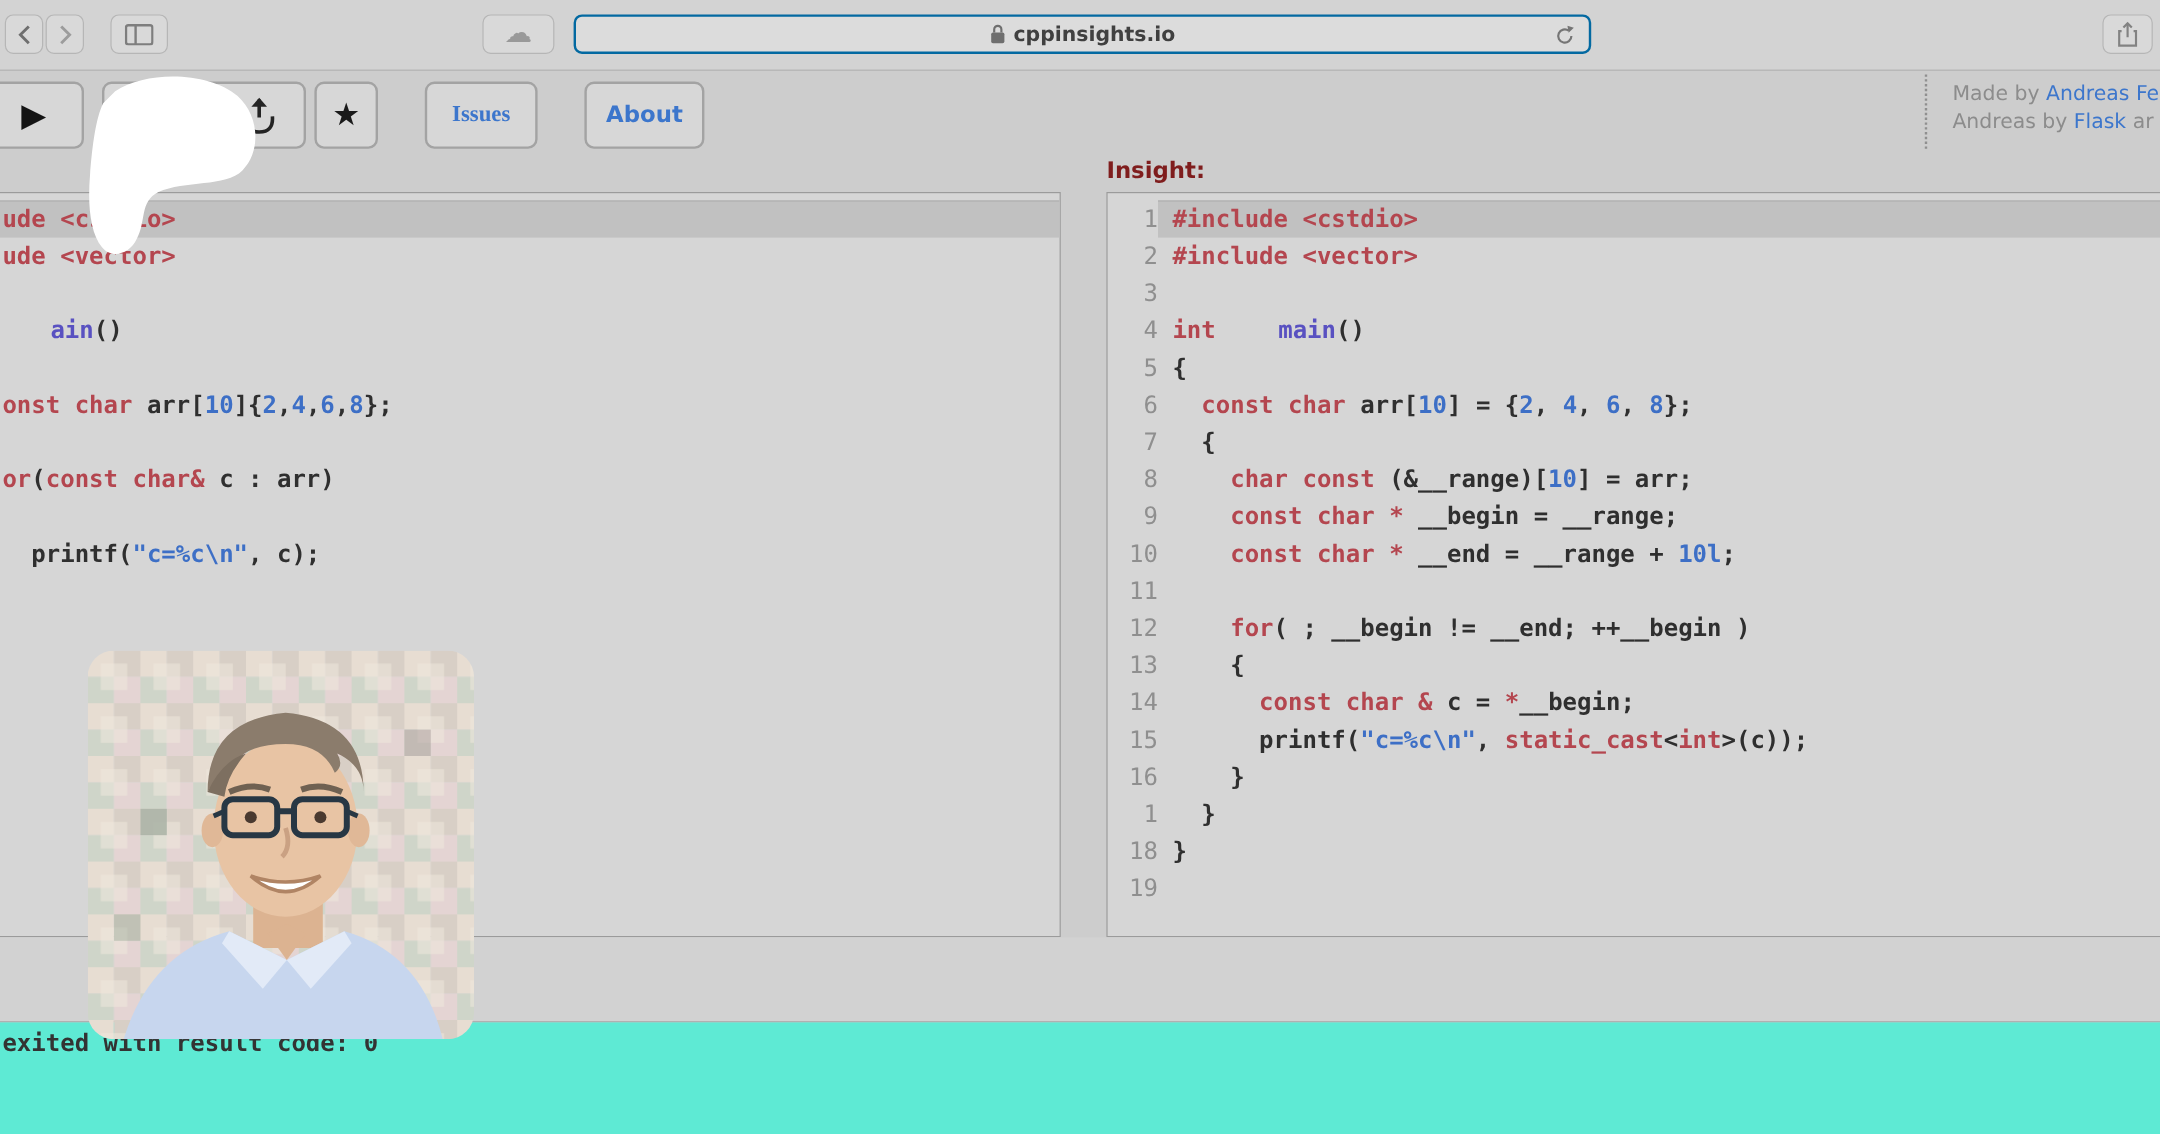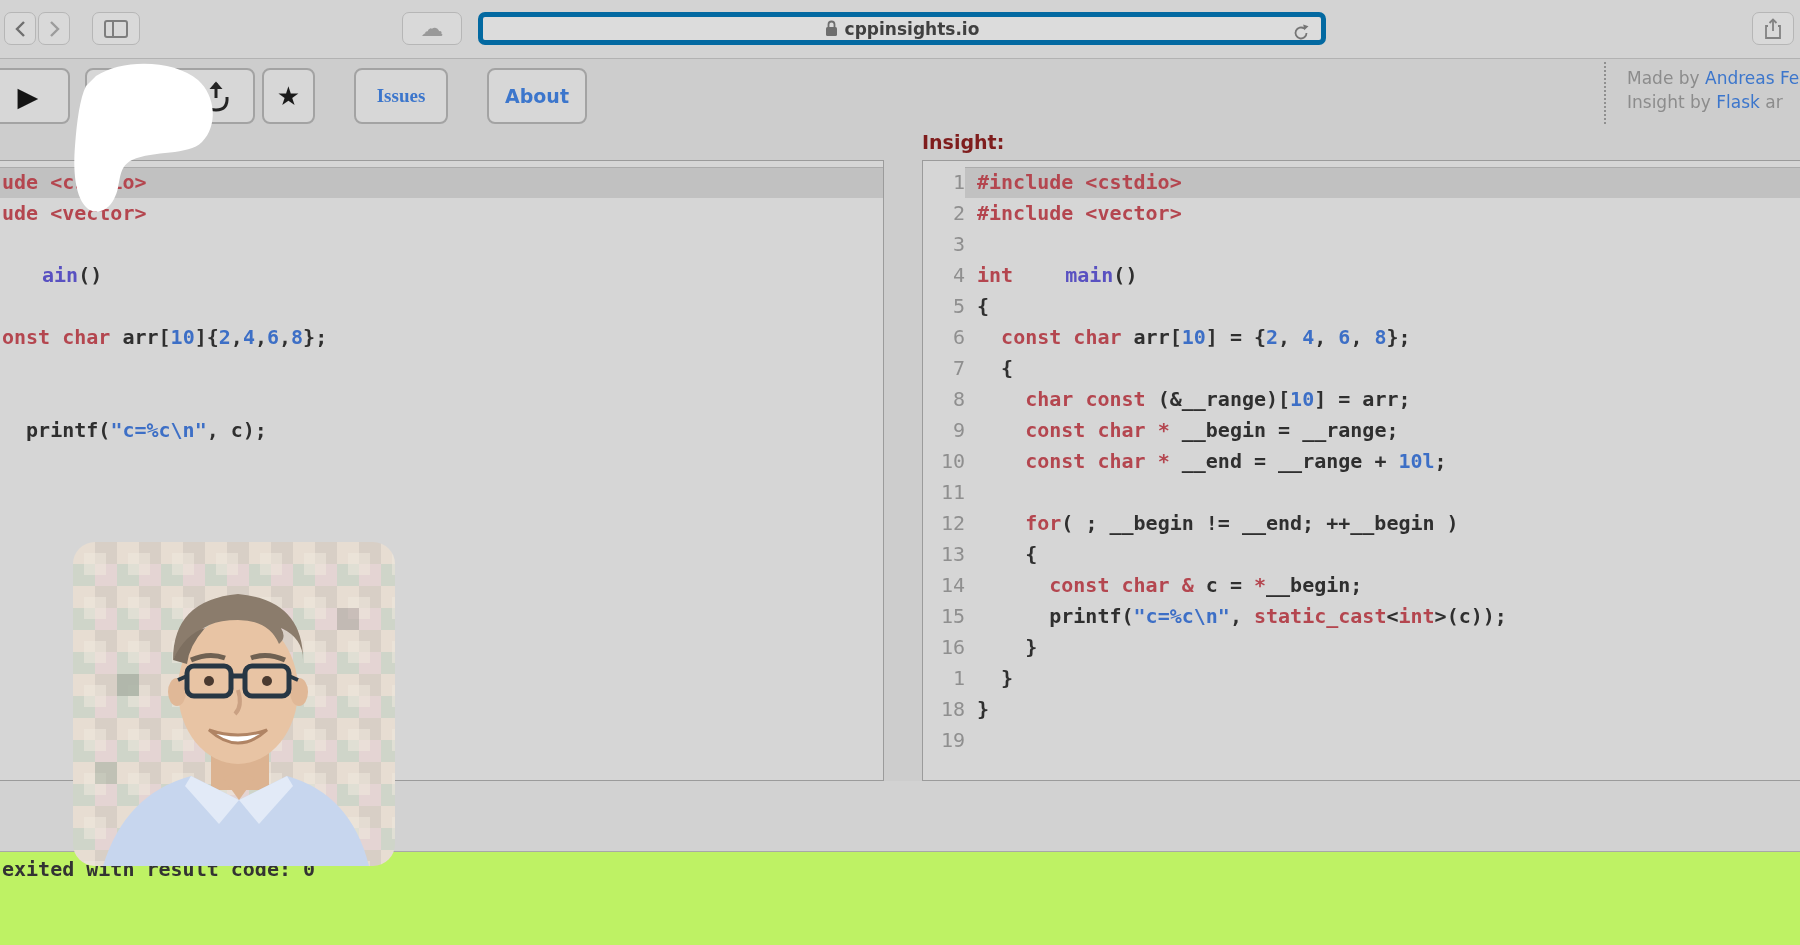--- a/index.html
+++ b/index.html
@@ -9,21 +9,21 @@
   }
   
   .chrome{position:absolute;left:0;top:0;width:1800px;height:58px;background:#d3d3d3;border-bottom:1px solid #b2b2b2;}
   .chrome-btn{
     position:absolute;top:12px;height:33px;box-sizing:border-box;
     background:#d9d9d9;border:1px solid #b6b6b6;border-radius:7px;
     display:flex;align-items:center;justify-content:center;
   }
   .url-field{
     position:absolute;left:478px;top:12px;width:848px;height:33px;box-sizing:border-box;
-    background:#dcdcdc;border:5px solid #0369a1;border-radius:7px;
+    background:#dcdcdc;border:2px solid #0369a1;border-radius:7px;
     display:flex;align-items:center;justify-content:center;
     font-size:17px;font-weight:600;color:#404040;
   }
   .url-field .lock{margin-right:7px;display:flex;}
   .refresh{position:absolute;right:10px;top:6px;}
   
   .tb-btn{
     position:absolute;top:68px;height:56px;box-sizing:border-box;
     background:#d7d7d7;border:2px solid #a3a3a3;border-radius:8px;
     display:flex;align-items:center;justify-content:center;
@@ -47,21 +47,21 @@
   .gutter{flex:0 0 42px;text-align:right;color:#8f8f8f;font-weight:normal;}
   .code-text{flex:1;padding-left:12px;}
   .panel.left .code-text{padding-left:3px;}
   .code-row.hl .code-text{background:var(--c-hl);box-shadow:inset 0 1px 0 #ababab;}
   .tok-pp,.tok-kw{color:var(--c-kw);}
   .tok-num,.tok-str{color:var(--c-numstr);}
   .tok-fn{color:var(--c-fn);margin-left:40px;}
   .tok-id{color:var(--c-text);}
   
   .mid-strip{position:absolute;left:0;top:781px;width:1800px;height:70px;background:#d2d2d2;border-bottom:1px solid #a8a8a8;}
-  .output-area{position:absolute;left:0;top:852px;width:1800px;height:93px;background:#bef264;}
+  .output-area{position:absolute;left:0;top:852px;width:1800px;height:93px;background:#5eead4;}
   .output-text{position:absolute;left:2px;top:5px;
     font-family:"DejaVu Sans Mono","Liberation Mono",monospace;font-size:20px;font-weight:bold;color:#333;white-space:pre;}
   
   .blob{position:absolute;left:68px;top:58px;z-index:40;}
   .photo{position:absolute;left:73px;top:542px;width:322px;height:324px;border-radius:22px;overflow:hidden;z-index:50;}
 </style>
 </head>
 <body style="--c-kw: #b4464f; --c-numstr: #3d6fc6; --c-fn: #5951c1; --c-text: #2f2f2f; --c-link: #3c76cc; --c-hl: #c1c1c1;">
 
 <div class="chrome">
@@ -123,32 +123,33 @@
 </div>
 <div class="tb-btn" style="left:354px;width:94px;font-family:Liberation Serif, serif;">
   <span class="blue-label">Issues</span>
 </div>
 <div class="tb-btn" style="left:487px;width:100px;">
   <span class="blue-label">About</span>
 </div>
 <div class="credits-divider"></div>
 <div class="credits">
   <div><span>Made by </span><a href="#">Andreas Fe</a></div>
-  <div><span>Insight by </span><a href="#">Flask</a><span> ar</span></div>
+  <div><span>Andreas by </span><a href="#">Flask</a><span> ar</span></div>
 </div>
 
 <div class="insight-label">Insight:</div>
 <div class="panel left" id="left-editor">
     <div class="code-row hl"><span class="code-text"><span class="tok-pp">ude &lt;cstdio&gt;</span></span></div>
     <div class="code-row"><span class="code-text"><span class="tok-pp">ude &lt;vector&gt;</span></span></div>
     <div class="code-row"><span class="code-text"></span></div>
     <div class="code-row"><span class="code-text"><span class="tok-fn">ain</span><span class="tok-id">()</span></span></div>
     <div class="code-row"><span class="code-text"></span></div>
     <div class="code-row"><span class="code-text"><span class="tok-kw">onst char</span><span class="tok-id"> arr[</span><span class="tok-num">10</span><span class="tok-id">]{</span><span class="tok-num">2</span><span class="tok-id">,</span><span class="tok-num">4</span><span class="tok-id">,</span><span class="tok-num">6</span><span class="tok-id">,</span><span class="tok-num">8</span><span class="tok-id">};</span></span></div>
     <div class="code-row"><span class="code-text"></span></div>
+    <div class="code-row"><span class="code-text"><span class="tok-kw">or</span><span class="tok-id">(</span><span class="tok-kw">const char&amp;</span><span class="tok-id"> c : arr)</span></span></div>
     <div class="code-row"><span class="code-text"></span></div>
     <div class="code-row"><span class="code-text"><span class="tok-id">  printf(</span><span class="tok-str">"c=%c\n"</span><span class="tok-id">, c);</span></span></div>
   </div>
 <div class="panel right" id="insight-editor">
     <div class="code-row hl"><span class="gutter">1</span><span class="code-text"><span class="tok-pp">#include &lt;cstdio&gt;</span></span></div>
     <div class="code-row"><span class="gutter">2</span><span class="code-text"><span class="tok-pp">#include &lt;vector&gt;</span></span></div>
     <div class="code-row"><span class="gutter">3</span><span class="code-text"></span></div>
     <div class="code-row"><span class="gutter">4</span><span class="code-text"><span class="tok-kw">int </span><span class="tok-fn">main</span><span class="tok-id">()</span></span></div>
     <div class="code-row"><span class="gutter">5</span><span class="code-text"><span class="tok-id">{</span></span></div>
     <div class="code-row"><span class="gutter">6</span><span class="code-text"><span class="tok-id">  </span><span class="tok-kw">const char</span><span class="tok-id"> arr[</span><span class="tok-num">10</span><span class="tok-id">] = {</span><span class="tok-num">2</span><span class="tok-id">, </span><span class="tok-num">4</span><span class="tok-id">, </span><span class="tok-num">6</span><span class="tok-id">, </span><span class="tok-num">8</span><span class="tok-id">};</span></span></div>

